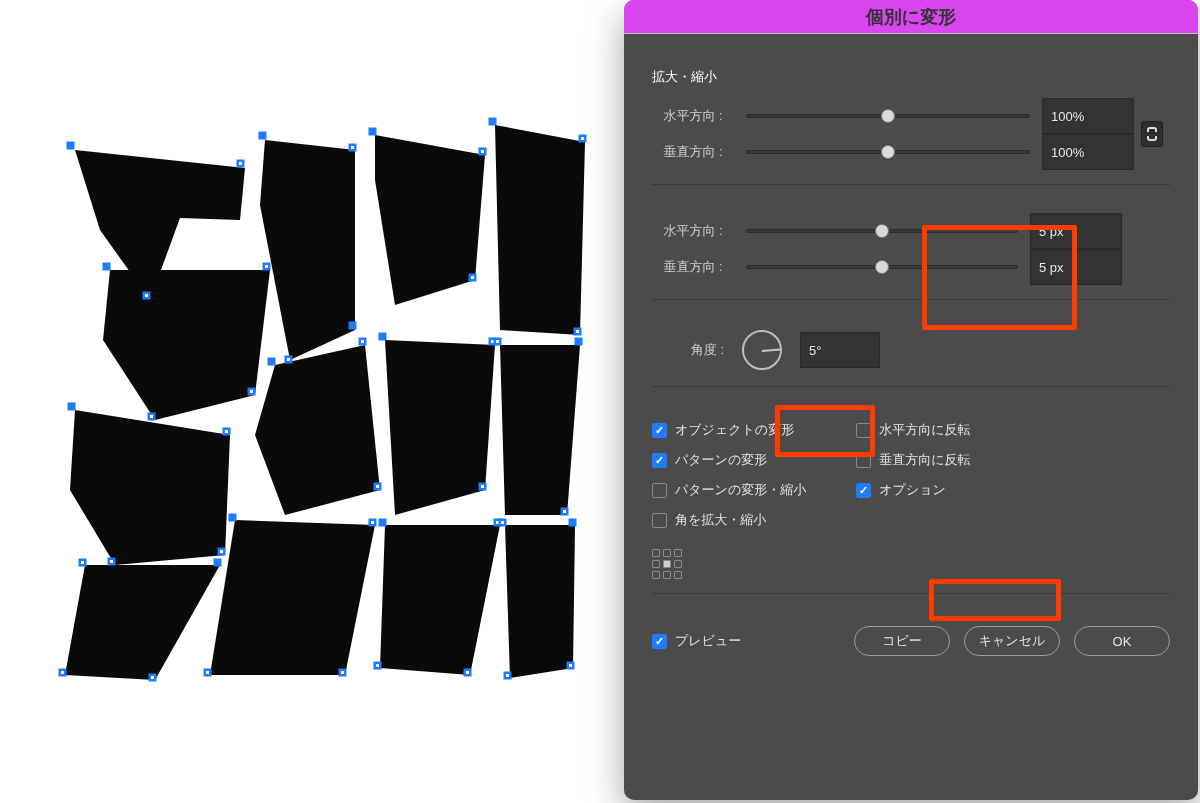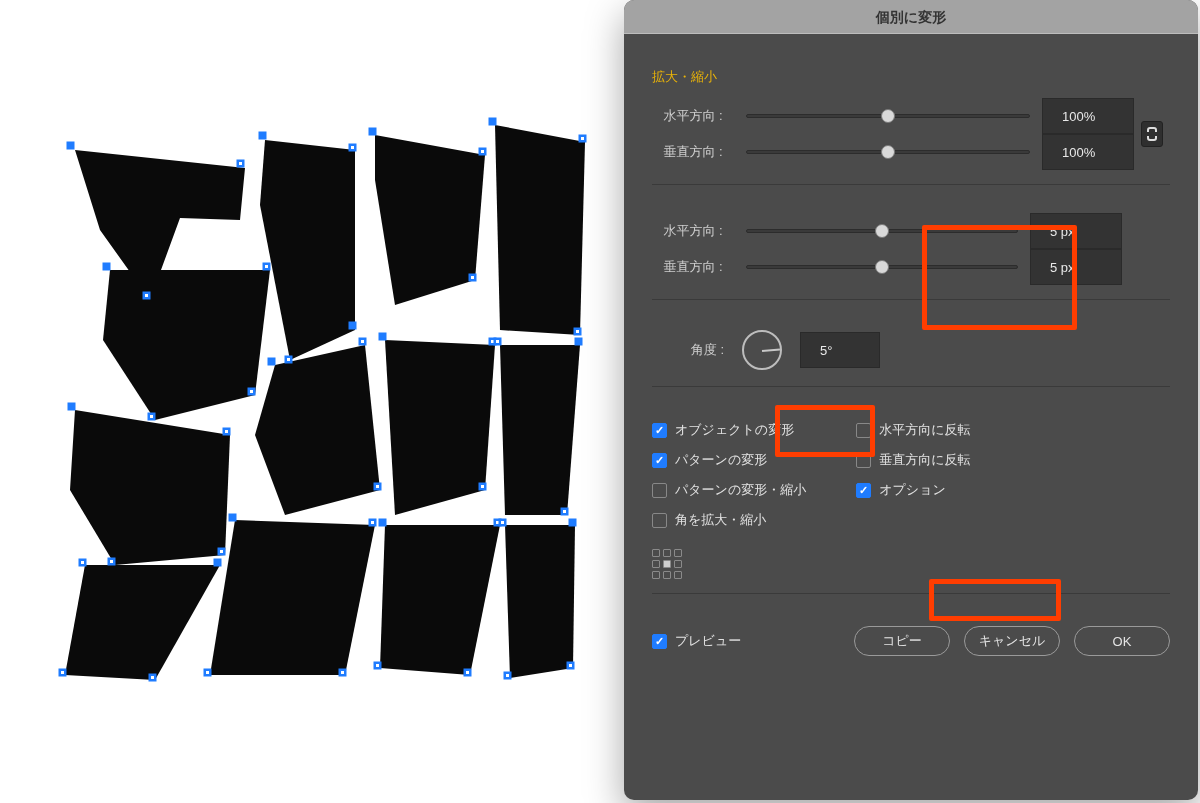--- a/index.html
+++ b/index.html
@@ -41,39 +41,39 @@
     width: 574px; height: 800px;
     background: #4b4b4b;
     border-radius: 10px;
     box-shadow: 0 14px 38px rgba(0,0,0,.35);
     display: flex; flex-direction: column;
   }
   .titlebar {
     height: 34px;
     line-height: 34px;
     text-align: center;
-    background: #a3a3a3;
+    background: #d946ef;
     color: #333;
     font-weight: 600;
-    font-size: 14px;
+    font-size: 18px;
     border-top-left-radius: 10px;
     border-top-right-radius: 10px;
     border-bottom: 1px solid #bdbdbd;
   }
   .panel {
     flex: 1;
     padding: 20px 28px 0 28px;
     overflow: hidden;
   }
   .section {
     padding-top: 14px;
     margin-bottom: 14px;
   }
   .section-title {
-    color: #eab308;
+    color: #ffffff;
     font-size: 13px;
     margin-bottom: 12px;
   }
   .row {
     display: flex;
     align-items: center;
     height: 36px;
     gap: 12px;
   }
   .row .label {
@@ -101,21 +101,21 @@
     background: #d9d9d9;
     border: 1px solid #7a7a7a;
   }
   .value-input {
     width: 92px;
     height: 36px;
     background: #333333;
     border: 1px solid #2a2a2a;
     color: #e8e8e8;
     font-size: 13px;
-    padding: 0 19px;
+    padding: 0 8px;
     text-align: left;
   }
   .link-col { width: 36px; text-align:center; }
   .link-btn {
     width: 22px; height: 26px;
     background:#2f2f2f;
     border:1px solid #222;
     border-radius:3px;
     display:inline-flex; align-items:center; justify-content:center;
     font-size:12px; color:#ddd;

